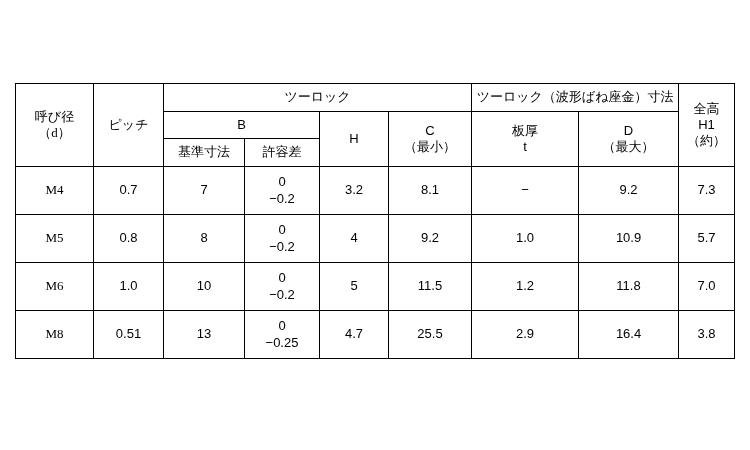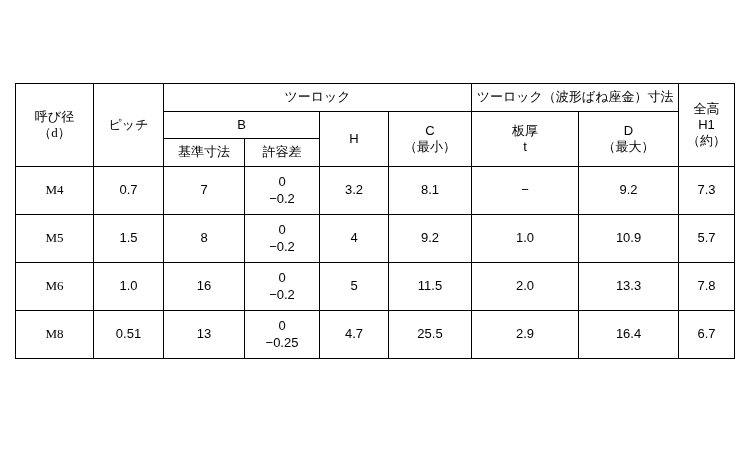--- a/index.html
+++ b/index.html
@@ -138,57 +138,57 @@
         </td>
         <td class="val">3.2</td>
         <td class="val">8.1</td>
         <td class="dash">−</td>
         <td class="val">9.2</td>
         <td class="val">7.3</td>
       </tr>
 
       <tr class="r-data">
         <td class="c-name">M5</td>
-        <td class="val">1.5</td>
+        <td class="val">0.8</td>
         <td class="val">8</td>
         <td class="tol">
           <span class="t1">0</span>
           <span class="t2">−0.2</span>
         </td>
         <td class="val">4</td>
         <td class="val">9.2</td>
         <td class="val">1.0</td>
         <td class="val">10.9</td>
         <td class="val">5.7</td>
       </tr>
 
       <tr class="r-data">
         <td class="c-name">M6</td>
         <td class="val">1.0</td>
-        <td class="val">16</td>
+        <td class="val">10</td>
         <td class="tol">
           <span class="t1">0</span>
           <span class="t2">−0.2</span>
         </td>
         <td class="val">5</td>
         <td class="val">11.5</td>
-        <td class="val">2.0</td>
-        <td class="val">13.3</td>
-        <td class="val">7.8</td>
+        <td class="val">1.2</td>
+        <td class="val">11.8</td>
+        <td class="val">7.0</td>
       </tr>
 
       <tr class="r-data">
         <td class="c-name">M8</td>
         <td class="val">0.51</td>
         <td class="val">13</td>
         <td class="tol">
           <span class="t1">0</span>
           <span class="t2">−0.25</span>
         </td>
         <td class="val">4.7</td>
         <td class="val">25.5</td>
         <td class="val">2.9</td>
         <td class="val">16.4</td>
-        <td class="val">6.7</td>
+        <td class="val">3.8</td>
       </tr>
     </tbody>
   </table>
 </div>
 
 </body></html>

